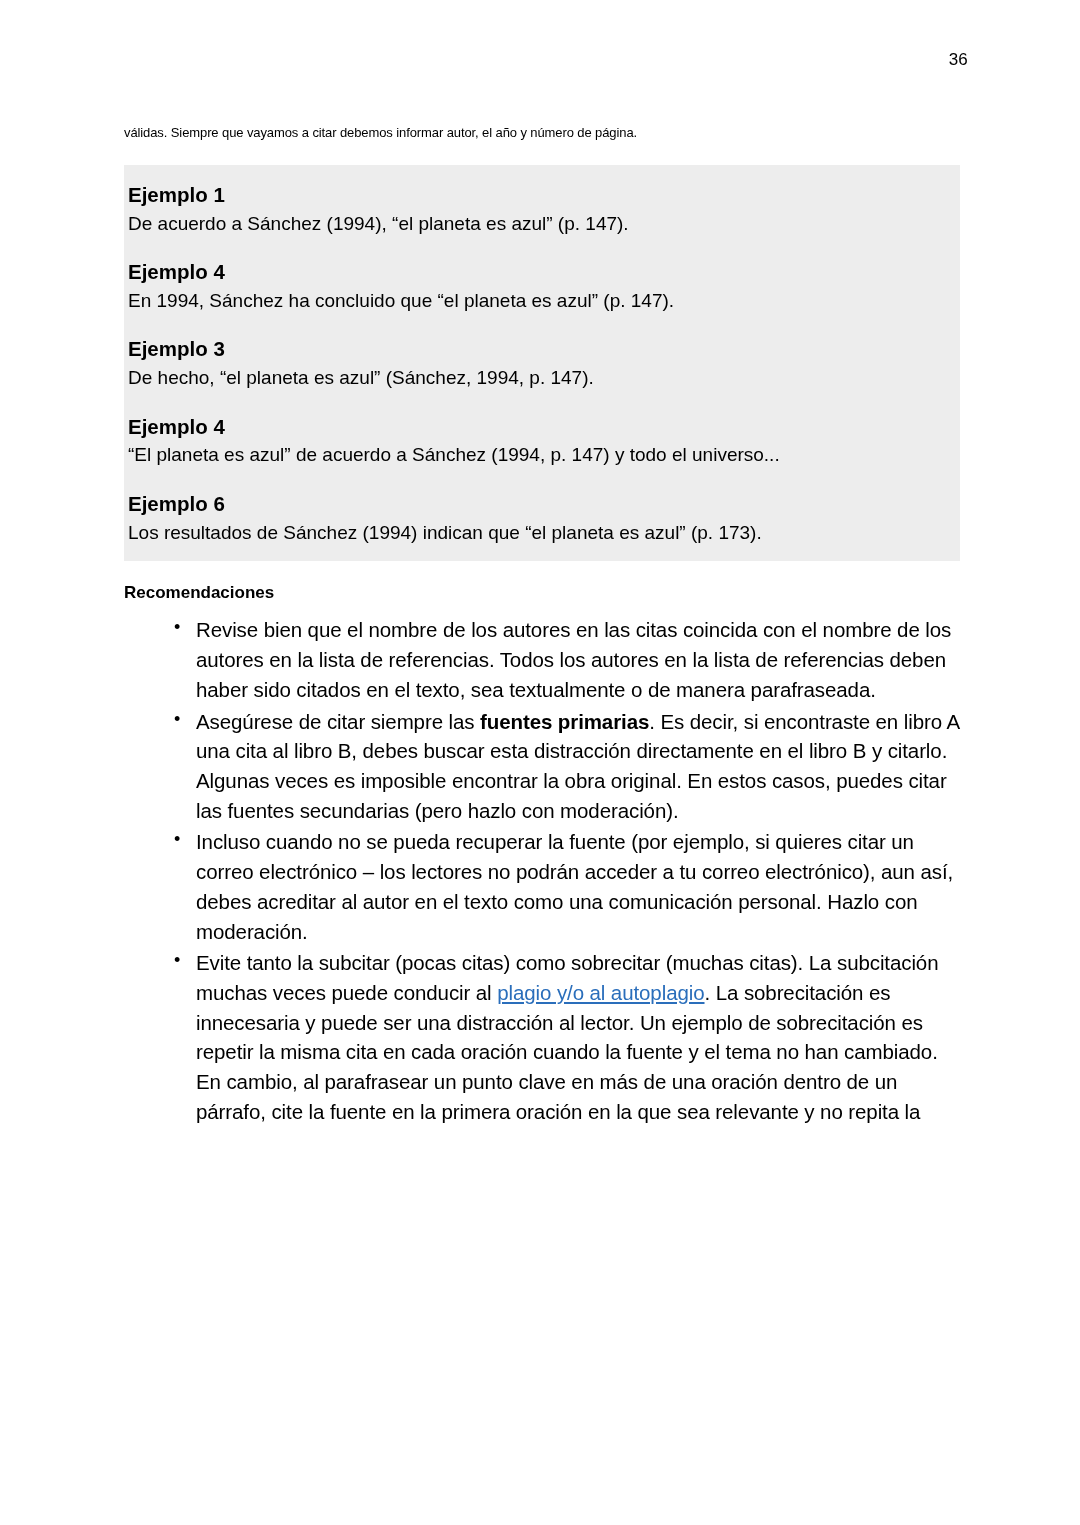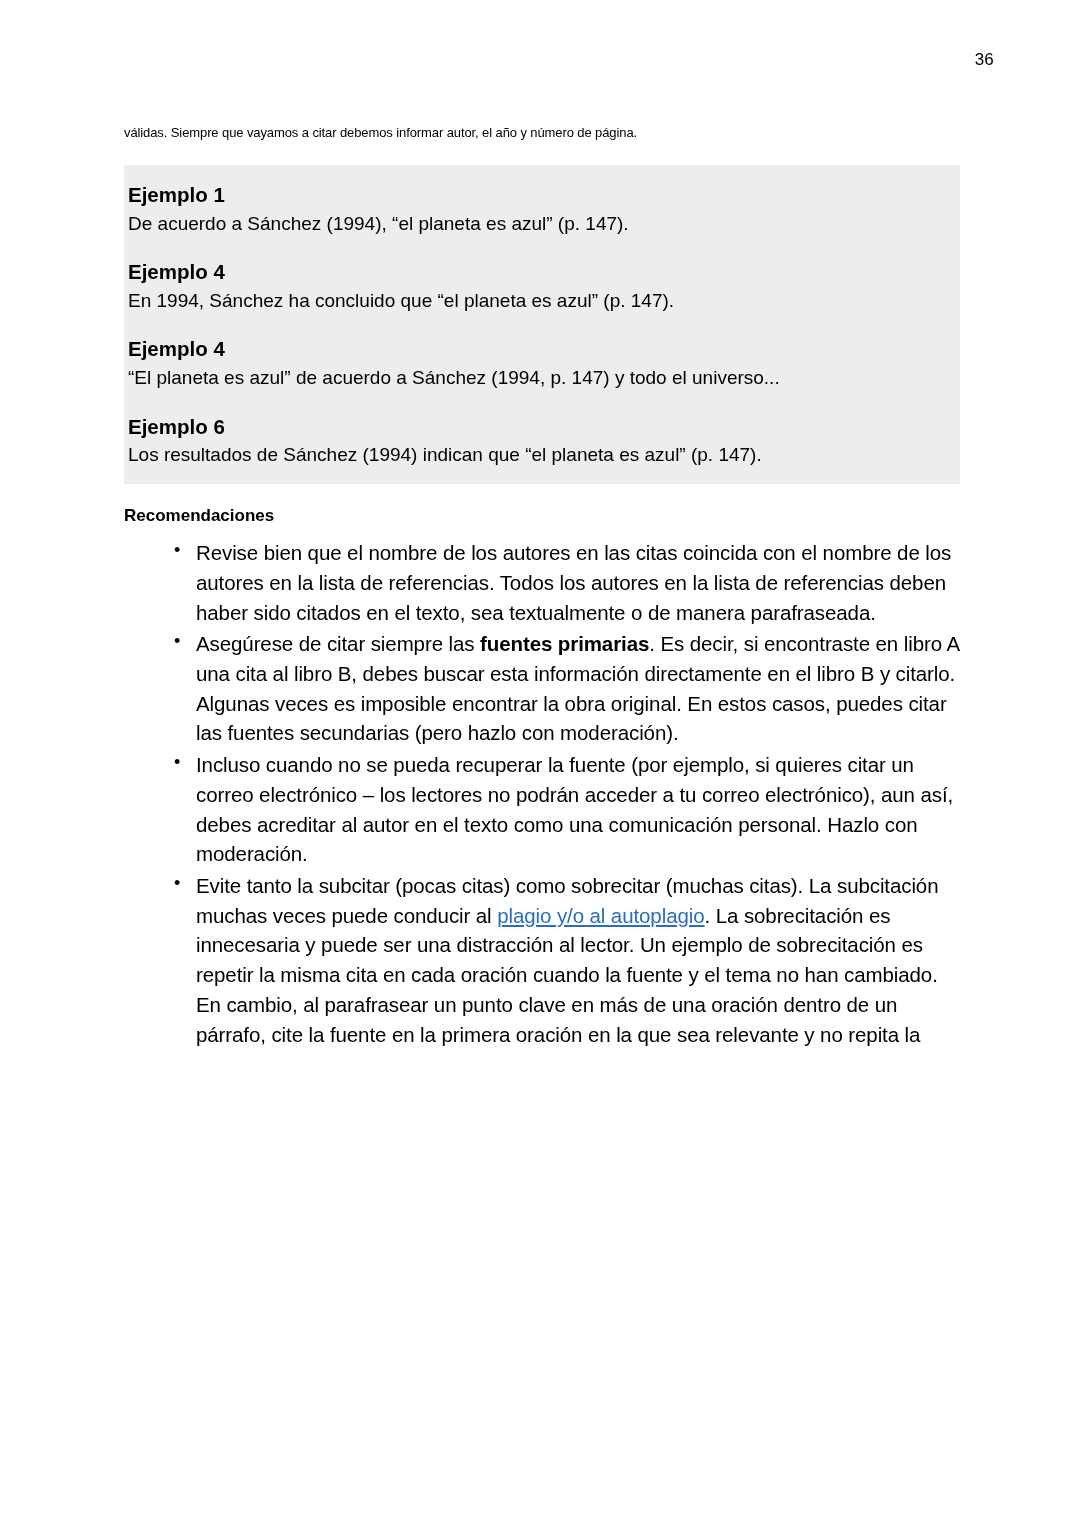--- a/index.html
+++ b/index.html
@@ -17,21 +17,21 @@
   }
   .page {
     position: relative;
     width: 1080px;
     height: 1525px;
     box-sizing: border-box;
   }
   .page-number {
     position: absolute;
     top: 50px;
-    right: 86px;
+    right: 112px;
     font-size: 17px;
     color: #000;
     letter-spacing: 0.2px;
   }
   .content {
     position: absolute;
     left: 124px;
     top: 122px;
     width: 836px;
   }
@@ -113,41 +113,45 @@
       <div class="example-block">
         <div class="example-title">Ejemplo 1</div>
         <div class="example-text">De acuerdo a Sánchez (1994), “el planeta es azul” (p. 147).</div>
       </div>
 
       <div class="example-block">
         <div class="example-title">Ejemplo 4</div>
         <div class="example-text">En 1994, Sánchez ha concluido que “el planeta es azul” (p. 147).</div>
       </div>
 
+      <div class="example-block">
+        <div class="example-title">Ejemplo 3</div>
+        <div class="example-text">De hecho, “el planeta es azul” (Sánchez, 1994, p. 147).</div>
+      </div>
 
       <div class="example-block">
         <div class="example-title">Ejemplo 4</div>
         <div class="example-text">“El planeta es azul” de acuerdo a Sánchez (1994, p. 147) y todo el universo...</div>
       </div>
 
       <div class="example-block">
         <div class="example-title">Ejemplo 6</div>
-        <div class="example-text">Los resultados de Sánchez (1994) indican que “el planeta es azul” (p. 147).</div>
+        <div class="example-text">Los resultados de Sánchez (1994) indican que “el planeta es azul” (p. 173).</div>
       </div>
 
     </div>
 
     <div class="section-heading">Recomendaciones</div>
 
     <ul class="recs">
       <li>
         <span>Revise bien que el nombre de los autores en las citas coincida con el nombre de los autores en la lista de referencias. Todos los autores en la lista de referencias deben haber sido citados en el texto, sea textualmente o de manera parafraseada.</span>
       </li>
       <li>
-        <span>Asegúrese de citar siempre las </span><span class="bold-inline">fuentes primarias</span><span>. Es decir, si encontraste en libro A una cita al libro B, debes buscar esta información directamente en el libro B y citarlo. Algunas veces es imposible encontrar la obra original. En estos casos, puedes citar las fuentes secundarias (pero hazlo con moderación).</span>
+        <span>Asegúrese de citar siempre las </span><span class="bold-inline">fuentes primarias</span><span>. Es decir, si encontraste en libro A una cita al libro B, debes buscar esta distracción directamente en el libro B y citarlo. Algunas veces es imposible encontrar la obra original. En estos casos, puedes citar las fuentes secundarias (pero hazlo con moderación).</span>
       </li>
       <li>
         <span>Incluso cuando no se pueda recuperar la fuente (por ejemplo, si quieres citar un correo electrónico – los lectores no podrán acceder a tu correo electrónico), aun así, debes acreditar al autor en el texto como una comunicación personal. Hazlo con moderación.</span>
       </li>
       <li>
         <span>Evite tanto la subcitar (pocas citas) como sobrecitar (muchas citas). La subcitación muchas veces puede conducir al </span><a class="link" href="#">plagio y/o al autoplagio</a><span>. La sobrecitación es innecesaria y puede ser una distracción al lector. Un ejemplo de sobrecitación es repetir la misma cita en cada oración cuando la fuente y el tema no han cambiado. En cambio, al parafrasear un punto clave en más de una oración dentro de un párrafo, cite la fuente en la primera oración en la que sea relevante y no repita la</span>
       </li>
     </ul>
 
   </div>

